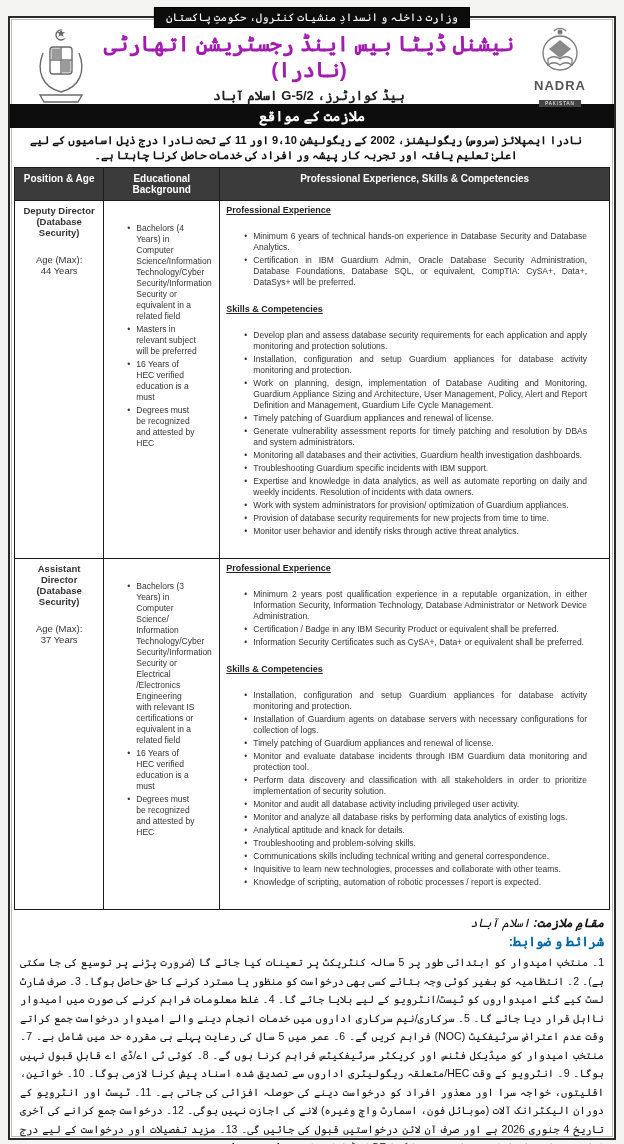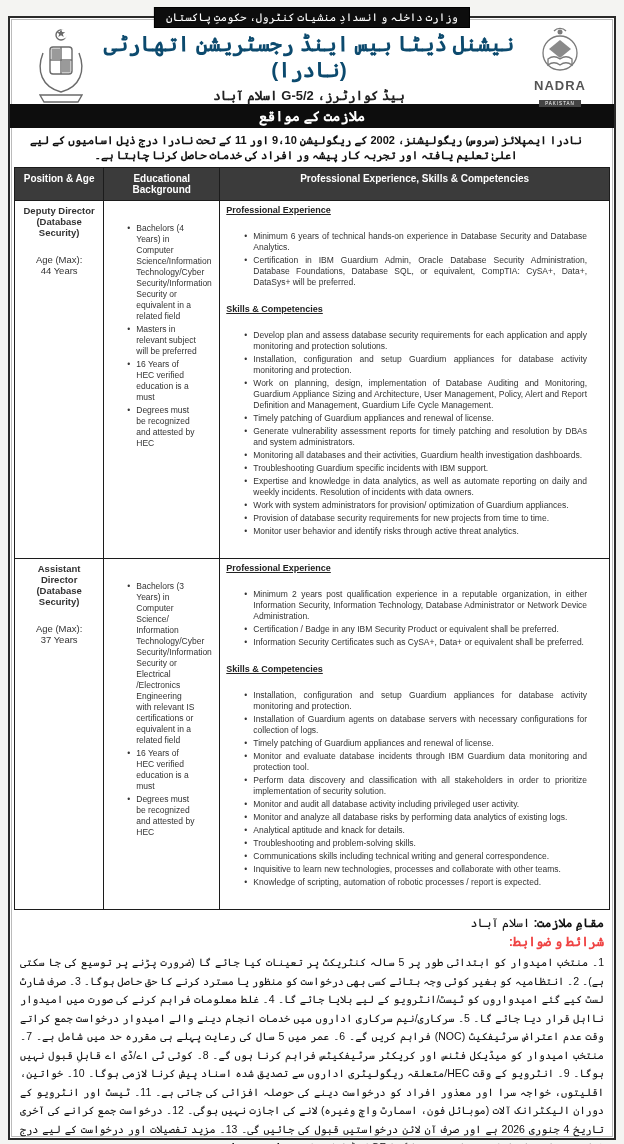--- a/index.html
+++ b/index.html
@@ -23,21 +23,21 @@
     padding:3px 11px; font-size:11px; white-space:nowrap;
     border:1px solid #000; direction:rtl;
   }
   
   .header {
     display:flex; align-items:center; justify-content:space-between;
     padding:14px 14px 2px 14px; height:86px;
   }
   .emblem-box { width:74px; display:flex; justify-content:center; }
   .titles { flex:1; text-align:center; direction:rtl; }
-  .main-title { font-size:21px; font-weight:bold; color:#0c4a6e; line-height:26px; }
+  .main-title { font-size:21px; font-weight:bold; color:#a21caf; line-height:26px; }
   .sub-title  { font-size:13px; font-weight:bold; color:#222; margin-top:5px; }
   .nadra-logo { width:80px; text-align:center; }
   .nadra-name { font-size:13px; font-weight:bold; letter-spacing:1px; color:#555; line-height:10px; }
   .nadra-country { display:inline-block; background:#444; color:#fff; font-size:4.5px; letter-spacing:1px; padding:1px 6px; margin-top:1px; }
   
   .jobs-bar {
     background:#0d0d0d; color:#fff; text-align:center;
     font-size:14px; font-weight:bold; padding:4px 0; direction:rtl;
   }
   
@@ -68,23 +68,23 @@
     position:relative; padding-left:11px; font-size:8.5px; line-height:11px;
     color:#333; margin-bottom:2px;
   }
   ul.bullets li::before { content:"•"; position:absolute; left:2px; top:0; }
   td.exp-cell ul.bullets li { text-align:justify; }
   .sec-heading {
     font-size:9px; font-weight:bold; text-decoration:underline; color:#222;
     margin:1px 0 2px 0;
   }
   
-  .place-line { direction:rtl; text-align:right; font-size:12px; padding:6px 10px 0 10px; color:#111; }
+  .place-line { direction:rtl; text-align:right; font-size:12px; padding:6px 10px 0 10px; color:#111;font-style:italic; }
   .place-label { font-weight:bold; }
-  .terms-heading { direction:rtl; text-align:right; font-size:13px; font-weight:bold; padding:4px 10px 2px 10px; color:#ef4444; }
+  .terms-heading { direction:rtl; text-align:right; font-size:13px; font-weight:bold; padding:4px 10px 2px 10px; color:#0369a1; }
   .terms {
     direction:rtl; text-align:justify; font-size:10.5px; line-height:18.5px;
     margin:0; padding:2px 10px 4px 10px; color:#111;
   }
   .site { direction:ltr; unicode-bidi:embed; font-weight:bold; font-size:11px; }
   
   .bottom {
     display:flex; align-items:flex-start; padding:2px 6px 0 8px; margin-top:2px;
   }
   .uraan-col { width:84px; flex:none; }

